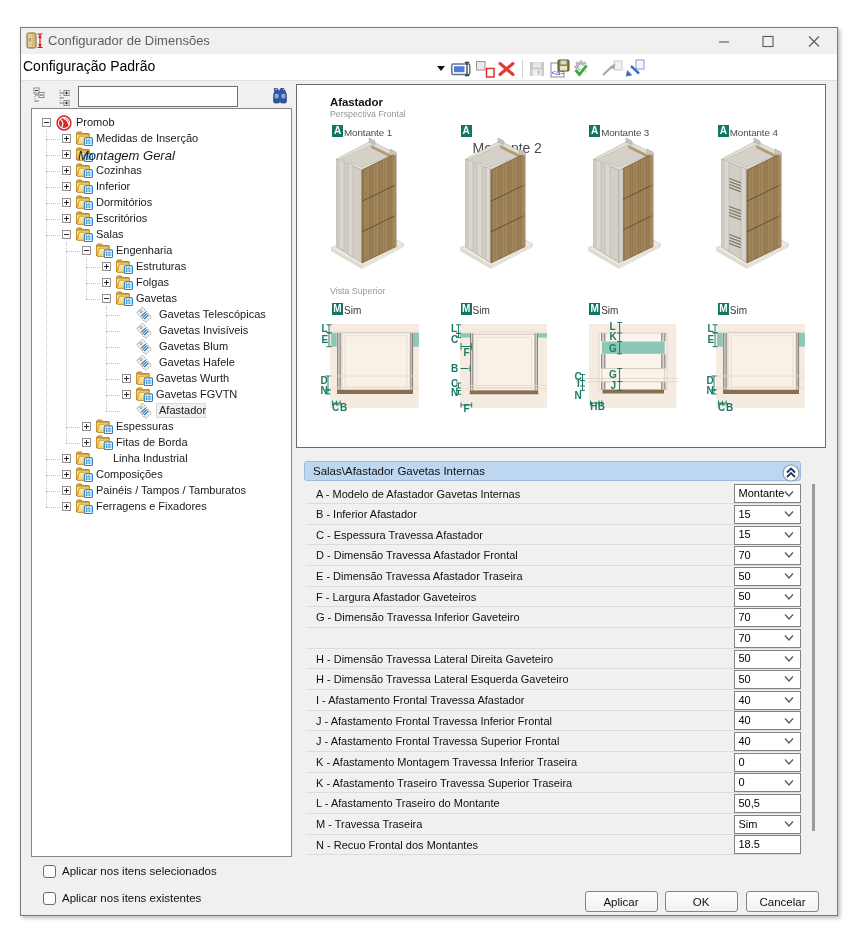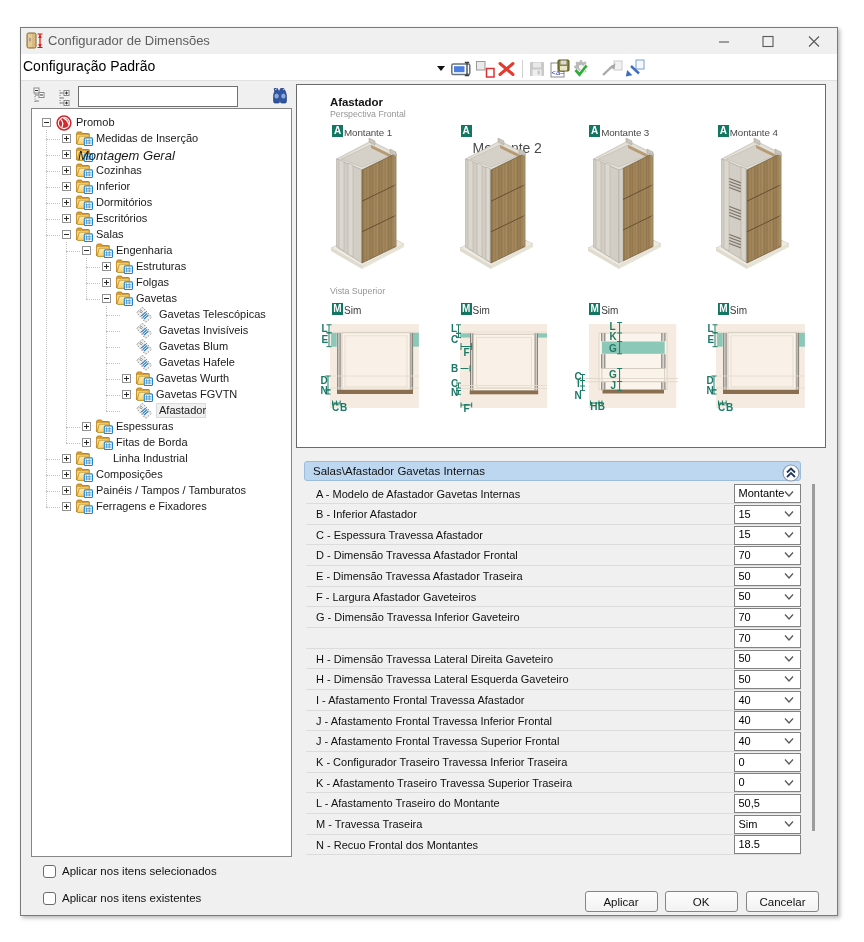--- a/index.html
+++ b/index.html
@@ -993,21 +993,21 @@
       <path d="M1 0.5 L5 5 L9 0.5" stroke="#5a5a5a" stroke-width="1.3" fill="none"></path>
     </svg>
     <div class="abs" style="left:285.0px;top:703.30px;width:495px;height:20.65px;background:#f0f0f0;border-bottom:1px solid #dcdcdc;"></div>
     <div class="txt" style="left:295.0px;top:707.30px;font-size:11px;color:#101010;">J - Afastamento Frontal Travessa Superior Frontal</div>
     <div class="abs" style="left:713.0px;top:704.10px;width:67px;height:19px;background:#fff;border:1px solid #828282;"></div>
     <div class="txt" style="left:717.5px;top:706.90px;font-size:11px;color:#000;">40</div>
     <svg class="abs" style="left:763.0px;top:710.30px;" width="10" height="6" viewBox="0 0 10 6">
       <path d="M1 0.5 L5 5 L9 0.5" stroke="#5a5a5a" stroke-width="1.3" fill="none"></path>
     </svg>
     <div class="abs" style="left:285.0px;top:723.95px;width:495px;height:20.65px;background:#f0f0f0;border-bottom:1px solid #dcdcdc;"></div>
-    <div class="txt" style="left:295.0px;top:727.95px;font-size:11px;color:#101010;">K - Configurador Traseiro Travessa Inferior Traseira</div>
+    <div class="txt" style="left:295.0px;top:727.95px;font-size:11px;color:#101010;">K - Afastamento Montagem Travessa Inferior Traseira</div>
     <div class="abs" style="left:713.0px;top:724.75px;width:67px;height:19px;background:#fff;border:1px solid #828282;"></div>
     <div class="txt" style="left:717.5px;top:727.55px;font-size:11px;color:#000;">0</div>
     <svg class="abs" style="left:763.0px;top:730.95px;" width="10" height="6" viewBox="0 0 10 6">
       <path d="M1 0.5 L5 5 L9 0.5" stroke="#5a5a5a" stroke-width="1.3" fill="none"></path>
     </svg>
     <div class="abs" style="left:285.0px;top:744.60px;width:495px;height:20.65px;background:#f0f0f0;border-bottom:1px solid #dcdcdc;"></div>
     <div class="txt" style="left:295.0px;top:748.60px;font-size:11px;color:#101010;">K - Afastamento Traseiro Travessa Superior Traseira</div>
     <div class="abs" style="left:713.0px;top:745.40px;width:67px;height:19px;background:#fff;border:1px solid #828282;"></div>
     <div class="txt" style="left:717.5px;top:748.20px;font-size:11px;color:#000;">0</div>
     <svg class="abs" style="left:763.0px;top:751.60px;" width="10" height="6" viewBox="0 0 10 6">

